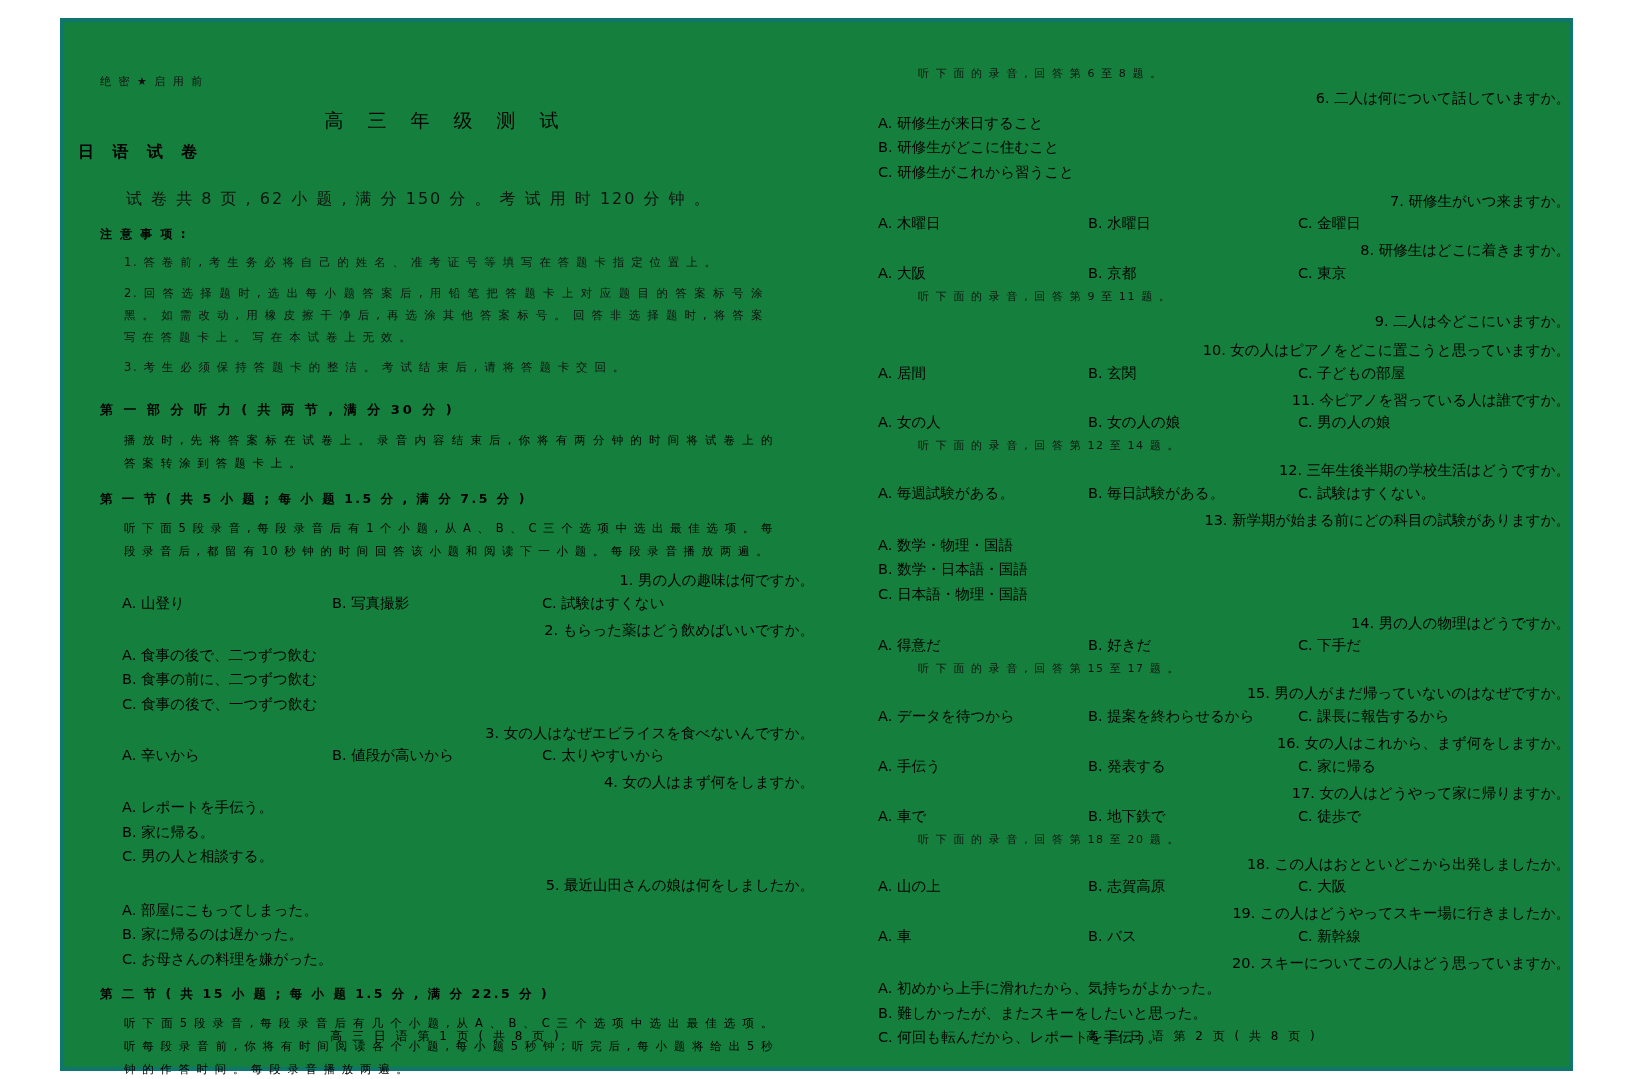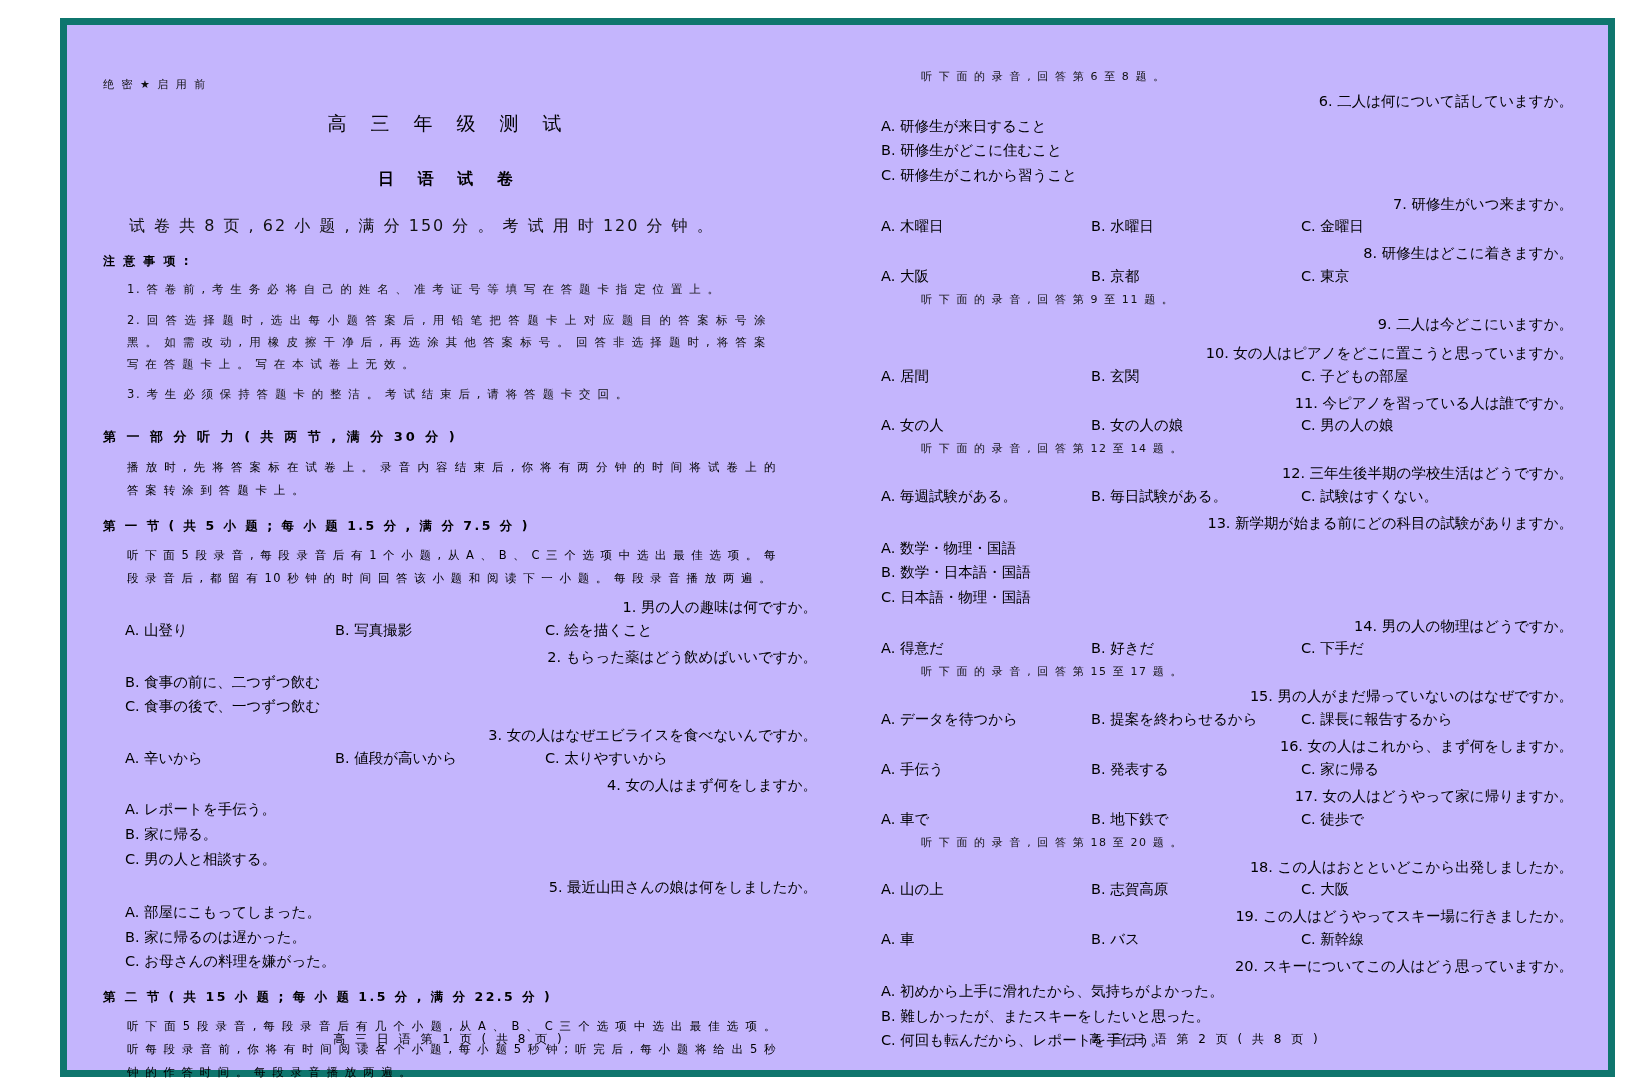--- a/index.html
+++ b/index.html
@@ -7,23 +7,22 @@
   .page{
     position:relative;
     width:1625px;height:1079px;
     background:#ffffff;
     overflow:hidden;
   }
   .sheet{
     position:absolute;
     left:60px;top:18px;
     width:1505px;height:1045px;
-    border:7px solid #0f766e;
-    background:#c4b5fd;
-    padding-left:36px;
+    border:4px solid #0f766e;
+    background:#15803d;
   }
   .col{
     position:absolute;
     top:0;
     width:736px;height:1045px;
     padding:0;
   }
   .col-left{left:14px;}
   .col-right{left:770px;}
   .divider{
@@ -34,23 +33,23 @@
     position:absolute;left:22px;top:52px;
     font-size:11px;letter-spacing:2px;color:#111;
     font-family:"DejaVu Sans",sans-serif;
   }
   .title1{
     text-align:center;font-size:19px;letter-spacing:9px;
     font-family:"DejaVu Sans",sans-serif;
     margin-top:86px;color:#000;
   }
   .title2{
-    text-align:center;font-size:16px;letter-spacing:7px;font-weight:bold;
-    font-family:Liberation Mono, monospace;
-    margin-top:32px;color:#000;
+    text-align:left;font-size:16px;letter-spacing:7px;font-weight:bold;
+    font-family:Liberation Sans, sans-serif;
+    margin-top:8px;color:#000;
   }
   .meta{
     margin:26px 0 0 48px;font-size:16px;letter-spacing:2px;
     font-family:"DejaVu Sans",sans-serif;color:#111;
   }
   .notice-title{
     margin:16px 0 6px 22px;font-size:12px;letter-spacing:2px;font-weight:bold;
     font-family:"DejaVu Sans",sans-serif;
   }
   .notice-item{
@@ -124,26 +123,27 @@
       <div class="part-note">播 放 时 , 先 将 答 案 标 在 试 卷 上 。 录 音 内 容 结 束 后 , 你 将 有 两 分 钟 的 时 间 将 试 卷 上 的 答 案 转 涂 到 答 题 卡 上 。</div>
 
       <div class="sec-head">第 一 节 ( 共 5 小 题 ; 每 小 题 1.5 分 , 满 分 7.5 分 )</div>
       <div class="sec-note">听 下 面 5 段 录 音 , 每 段 录 音 后 有 1 个 小 题 , 从 A 、 B 、 C 三 个 选 项 中 选 出 最 佳 选 项 。 每 段 录 音 后 , 都 留 有 10 秒 钟 的 时 间 回 答 该 小 题 和 阅 读 下 一 小 题 。 每 段 录 音 播 放 两 遍 。</div>
 
       <div class="qblock">
         <div class="q">1. 男の人の趣味は何ですか。</div>
         <div class="opts-row">
           <span class="o o1">A. 山登り</span>
           <span class="o o2">B. 写真撮影</span>
-          <span class="o">C. 絵を描くこと</span>
+          <span class="o">C. 試験はすくない</span>
         </div>
       </div>
 
       <div class="qblock">
         <div class="q">2. もらった薬はどう飲めばいいですか。</div>
+        <div class="opts-stack">A. 食事の後で、二つずつ飲む</div>
         <div class="opts-stack">B. 食事の前に、二つずつ飲む</div>
         <div class="opts-stack">C. 食事の後で、一つずつ飲む</div>
       </div>
 
       <div class="qblock">
         <div class="q">3. 女の人はなぜエビライスを食べないんですか。</div>
         <div class="opts-row">
           <span class="o o1">A. 辛いから</span>
           <span class="o o2">B. 値段が高いから</span>
           <span class="o">C. 太りやすいから</span>

